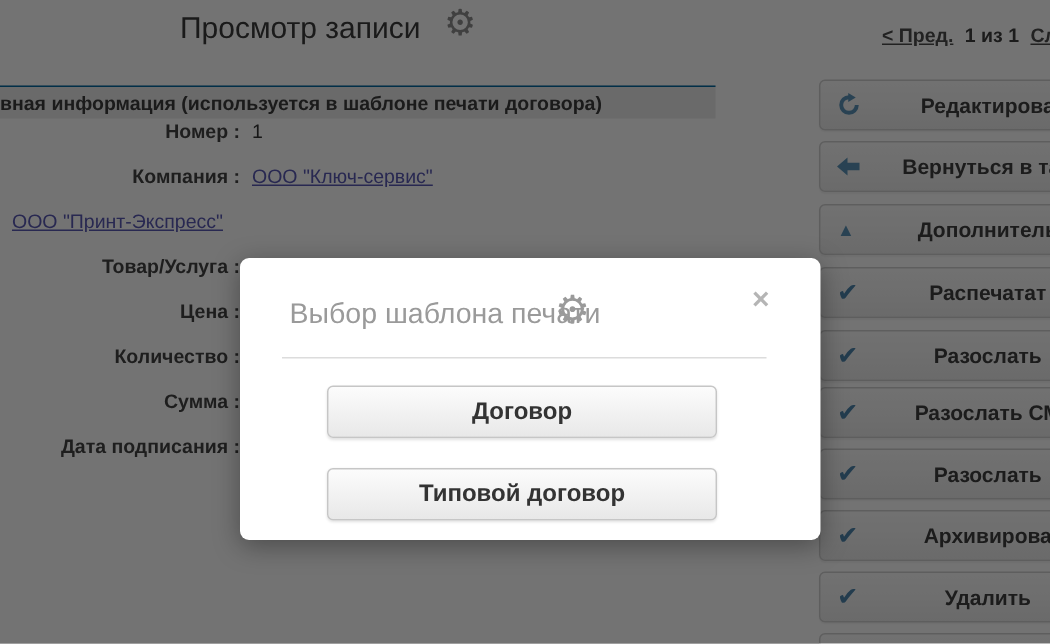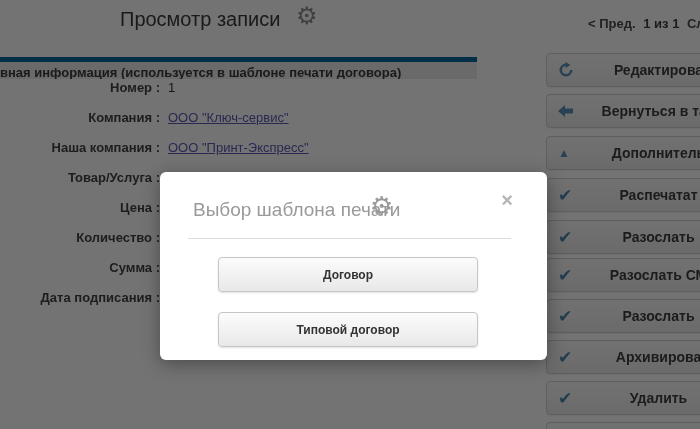--- a/index.html
+++ b/index.html
@@ -14,25 +14,25 @@
     font-size:20px;font-weight:normal;color:#3a3a3a;white-space:nowrap;
   }
   .title-gear{
     position:absolute;left:296px;top:4px;
     font-size:24px;color:#8f8f8f;line-height:1;cursor:pointer;
   }
   .record-nav{
     position:absolute;left:588px;top:16px;
     font-size:13px;font-weight:bold;color:#4a4a4a;white-space:nowrap;
   }
-  .record-nav .nav-link{color:#4c4c4c;cursor:pointer;}
+  .record-nav .nav-link{color:#4c4c4c;text-decoration:underline;cursor:pointer;}
   .record-nav .nav-counter{color:#3f3f3f;margin:0 4px;}
   .section-bar{
     position:absolute;left:0;top:57px;width:477px;height:22px;
-    background:#eaeaea;border-top:5px solid #0369a1;box-sizing:border-box;
+    background:#eaeaea;border-top:1px solid #0369a1;box-sizing:border-box;
     overflow:hidden;
   }
   .section-bar-text{
     font-size:13px;font-weight:bold;color:#3c3c3c;line-height:21px;white-space:nowrap;
   }
   .fields{position:absolute;left:0;top:80px;width:520px;}
   .field-row{height:30px;display:flex;align-items:flex-start;}
   .field-label{
     width:160px;text-align:right;font-size:13px;font-weight:bold;color:#444444;
     white-space:nowrap;flex:0 0 160px;
@@ -82,21 +82,21 @@
   .modal-divider{
     position:absolute;left:28px;top:66px;width:477px;max-width:323px;
     border-top:1px solid #dcdcdc;height:0;
   }
   .modal-btn{
     position:absolute;left:58px;width:260px;height:35px;box-sizing:border-box;
     border:1px solid #c6c6c6;border-radius:4px;
     background:linear-gradient(#fcfcfc,#e8e8e8);
     display:flex;align-items:center;justify-content:center;cursor:pointer;
     box-shadow:0 1px 2px rgba(0,0,0,0.12);
-    font-size:12px;font-weight:bold;color:#333333;
+    font-size:16px;font-weight:bold;color:#333333;
   }
   .modal-btn-1{top:85px;}
   .modal-btn-2{top:140px;text-align:right;}
 </style>
 </head>
 <body>
 
 <div class="page-title">Просмотр записи</div>
 <div class="title-gear">⚙</div>
 
@@ -113,21 +113,20 @@
 <div class="fields">
   <div class="field-row">
     <div class="field-label">Номер :</div>
     <div class="field-value">1</div>
   </div>
   <div class="field-row">
     <div class="field-label">Компания :</div>
     <div class="field-link">ООО "Ключ-сервис"</div>
   </div>
   <div class="field-row">
-    <div class="field-label">Наша компания :</div>
     <div class="field-link">ООО "Принт-Экспресс"</div>
   </div>
   <div class="field-row">
     <div class="field-label">Товар/Услуга :</div>
     <div class="field-value"></div>
   </div>
   <div class="field-row">
     <div class="field-label">Цена :</div>
     <div class="field-value"></div>
   </div>

